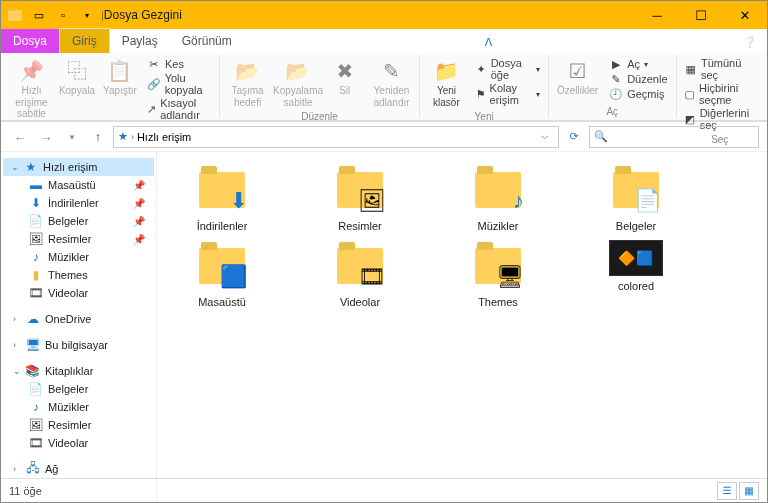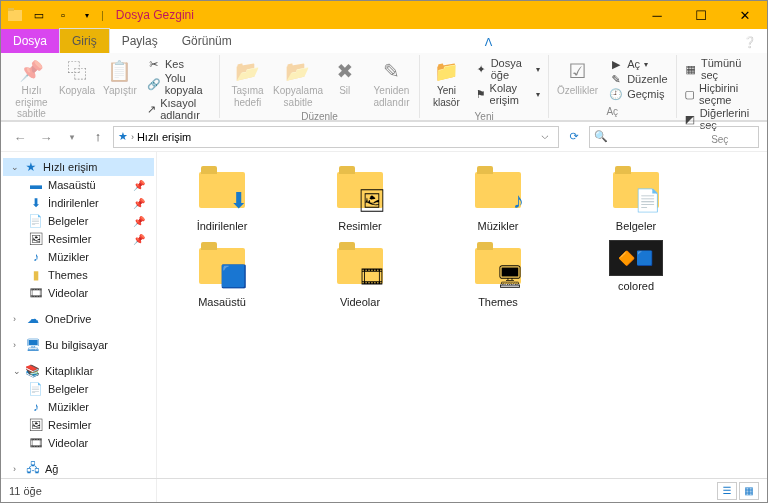--- a/index.html
+++ b/index.html
@@ -1,20 +1,20 @@
 <!DOCTYPE html>
 <html><head>
 <meta charset="utf-8">
 <style>
 *{margin:0;padding:0;box-sizing:border-box;font-family:"Segoe UI",sans-serif;font-size:11px}
 body{background:#fff;width:768px;height:503px;border:1px solid #888;overflow:hidden;position:relative}
 .titlebar{height:28px;background:#ffb900;display:flex;align-items:center;padding:0 0 0 4px}
 .titlebar .qat{display:flex;gap:4px;align-items:center}
 .titlebar .qat-icon{width:20px;height:20px;display:flex;align-items:center;justify-content:center}
-.titlebar .title{margin-left:12px;color:#be185d;font-size:12px}
+.titlebar .title{color:#0f172a;font-size:12px}
 .titlebar .winbtns{margin-left:auto;display:flex}
 .titlebar .winbtn{width:44px;height:28px;display:flex;align-items:center;justify-content:center;color:#000;font-size:13px}
 .ribbon{border-bottom:1px solid #ddd;background:#fff}
 .tabs{height:24px;display:flex;align-items:flex-end}
 .tab{padding:5px 12px;font-size:12px;color:#555;cursor:default}
 .tab.file{background:#d946ef;color:#fff}
 .tab.active{background:#eab308;border:1px solid #ddd;border-bottom:none}
 .helpbtn{margin-left:auto;padding:4px 10px;color:#1979ca}
 .ribbon-body{height:68px;background:#fafafa;display:flex;padding:2px 4px;border-bottom:1px solid #ddd}
 .rgroup{display:flex;flex-direction:column;padding:0 4px;border-right:1px solid #e5e5e5}

